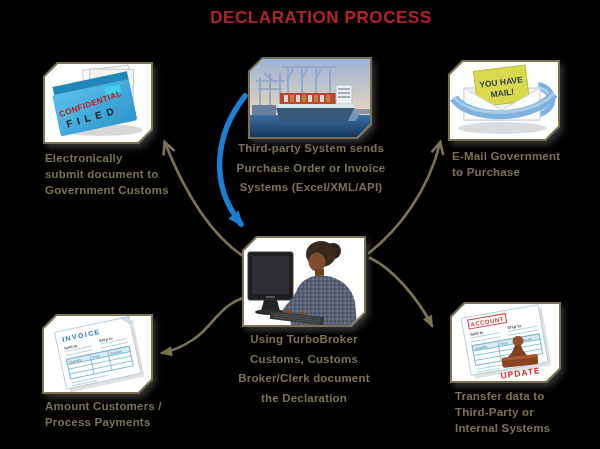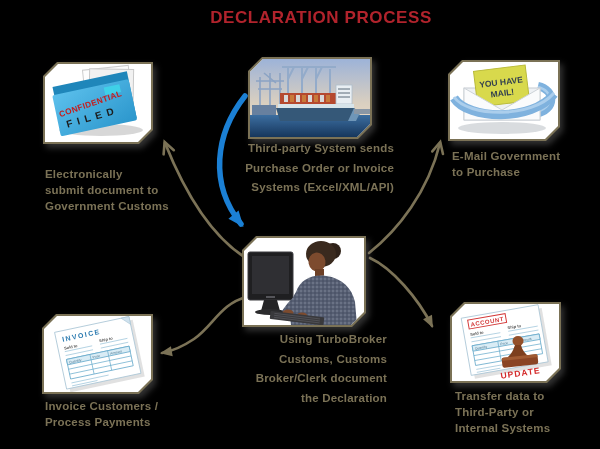--- a/index.html
+++ b/index.html
@@ -16,21 +16,21 @@
   .frame{position:absolute;filter:drop-shadow(3px 4px 3px rgba(110,110,110,.45));}
   .frame .bord{position:absolute;inset:0;background:#7b7256;
     clip-path:polygon(14px 0,100% 0,100% calc(100% - 14px),calc(100% - 14px) 100%,0 100%,0 14px);}
   .frame .inner{position:absolute;inset:2px;background:#fff;overflow:hidden;
     clip-path:polygon(13px 0,100% 0,100% calc(100% - 13px),calc(100% - 13px) 100%,0 100%,0 13px);}
   .frame svg{display:block;width:100%;height:100%;}
   .caption{
     position:absolute;font-size:11.5px;font-weight:bold;color:#7b7256;
     line-height:16px;letter-spacing:.2px;white-space:nowrap;
   }
-  .caption.ctr{text-align:right;line-height:19.5px;}
+  .caption.ctr{text-align:center;line-height:19.5px;}
   #arrow-layer{position:absolute;left:0;top:0;pointer-events:none;}
   text{font-family:"Liberation Sans",sans-serif;}
 </style>
 </head>
 <body>
 
 <div id="canvas">
 
   <div class="title">DECLARATION PROCESS</div>
 
@@ -69,21 +69,21 @@
           <rect x="46" y="8" width="44" height="50" fill="#f1f1f1" stroke="#c8c8c8" transform="rotate(13 68 33)"></rect>
           <rect x="12" y="14" width="76" height="48" fill="#1f86ba"></rect>
           <rect x="10" y="22" width="78" height="42" rx="2" fill="url(#foldG)"></rect>
           <rect x="62" y="25" width="16" height="8" fill="#3fd0e8"></rect>
           <text x="46" y="41" text-anchor="middle" font-size="8.2" font-weight="bold" letter-spacing="0.4" fill="#c41e1e" transform="rotate(-7 46 41)">CONFIDENTIAL</text>
           <text x="45" y="55" text-anchor="middle" font-size="10" font-weight="bold" letter-spacing="5" fill="#1c1c1c" transform="rotate(-4 45 55)">FILED</text>
         </g>
       </svg>
     </div>
   </div>
-  <div class="caption" style="left:45px;top:166px;">
+  <div class="caption" style="left:45px;top:150px;">
     <div>Electronically</div>
     <div>submit document to</div>
     <div>Government Customs</div>
   </div>
 
   <div class="frame" style="left:248px;top:57px;width:124px;height:82px;">
     <div class="bord"></div>
     <div class="inner">
       <svg viewBox="0 0 120 78">
         <defs>
@@ -236,21 +236,21 @@
           <text x="48" y="41.5" font-size="3.4" fill="#44708a">Price</text>
           <text x="66" y="41.5" font-size="3.4" fill="#44708a">Amount</text>
           <g stroke="#9cc4da" stroke-width="0.7">
               <path d="M22,61 H60 M22,64 H48"></path>
             </g>
         </g>
       </svg>
     </div>
   </div>
   <div class="caption" style="left:45px;top:398px;">
-    <div>Invoice Customers /</div>
+    <div>Amount Customers /</div>
     <div>Process Payments</div>
   </div>
 
   <div class="frame" style="left:450px;top:302px;width:111px;height:81px;">
     <div class="bord"></div>
     <div class="inner">
       <svg viewBox="0 0 107 77">
         <g transform="rotate(-10 53 38)">
           <rect x="17" y="11" width="78" height="58" fill="#c9c9c9" opacity="0.55"></rect>
           <rect x="14" y="7" width="78" height="58" fill="#ffffff" stroke="#a9c5d5" stroke-width="0.8"></rect>

